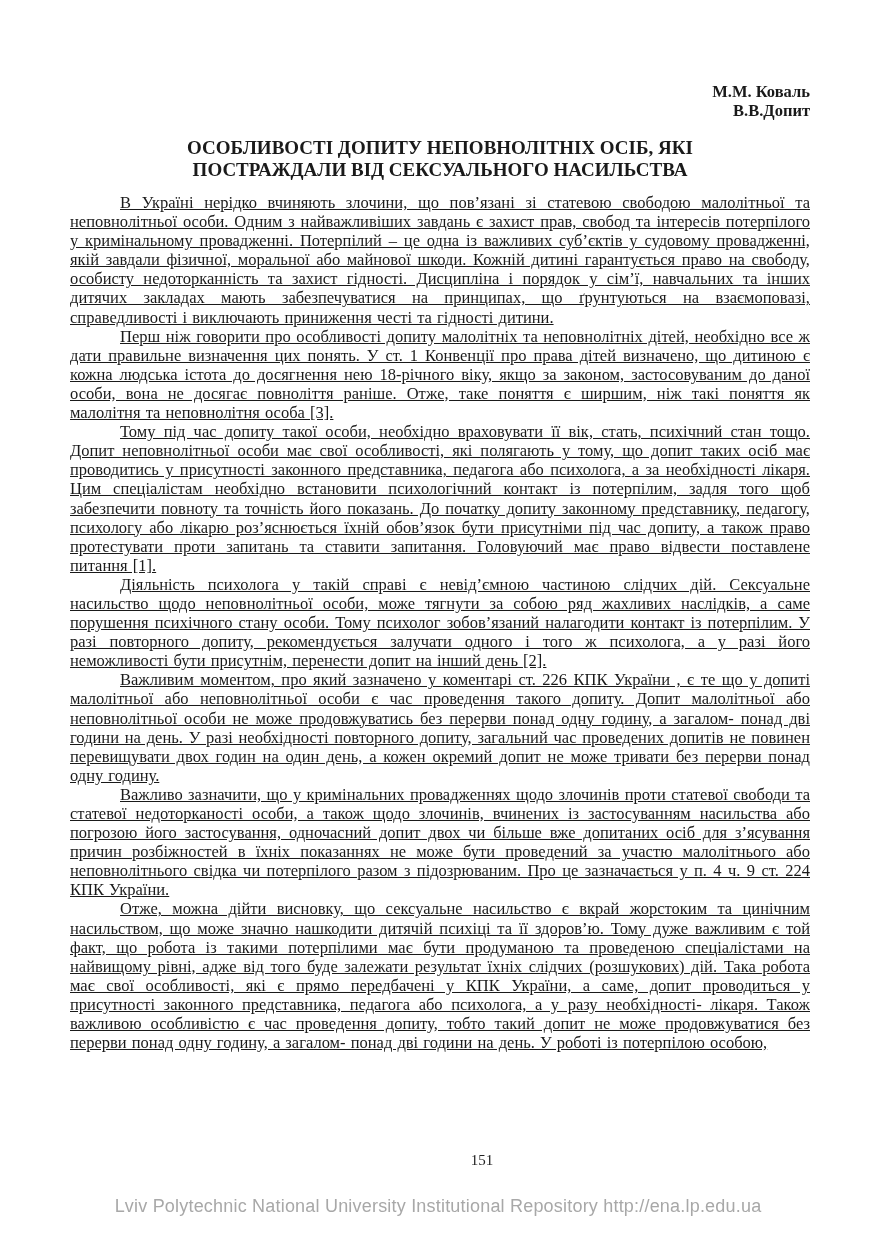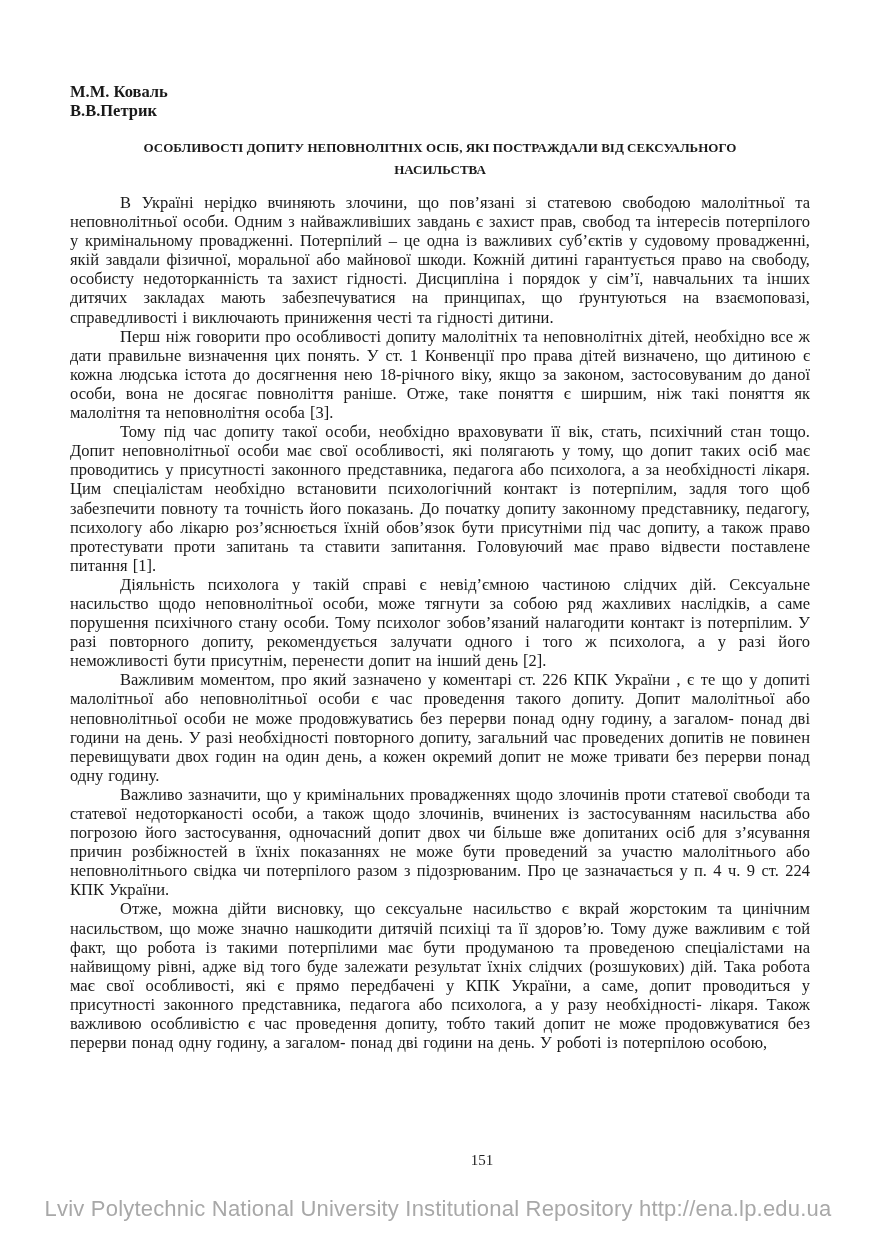--- a/index.html
+++ b/index.html
@@ -18,39 +18,41 @@
     overflow: hidden;
     box-sizing: border-box;
   }
   .content {
     position: absolute;
     top: 82px;
     left: 70px;
     right: 66px;
   }
   .author-block {
+    text-align: right;
     font-size: 16.5px;
     line-height: 19px;
   }
   .author-name {
     font-weight: bold;
   }
   .author-role {
     font-weight: normal;
   }
   .paper-title {
     margin: 17px auto 0 auto;
     max-width: 620px;
     text-align: center;
     font-weight: bold;
-    font-size: 13px;
+    font-size: 19px;
     line-height: 22px;
   }
   .body-text {
     margin-top: 12px;
+    text-decoration: underline;
   }
   .body-text p {
     margin: 0;
     text-align: justify;
     text-indent: 50px;
     font-size: 16.5px;
     line-height: 19.1px;
     word-spacing: 1px;
   }
   .page-number {
@@ -64,34 +66,34 @@
     font-family: "Liberation Serif", serif;
     padding-left: 44px;
   }
   .repo-footer {
     position: absolute;
     top: 1196px;
     left: 0;
     width: 100%;
     text-align: center;
     font-family: "Liberation Sans", sans-serif;
-    font-size: 22px;
+    font-size: 18px;
     color: #a8a8a8;
     letter-spacing: 0.2px;
   }
 </style>
 </head>
 <body>
 
 <div class="page">
   <div class="content">
 
     <div class="author-block">
       <div class="author-name">М.М. Коваль</div>
-      <div class="author-name">В.В.Петрик</div>
+      <div class="author-name">В.В.Допит</div>
     </div>
 
     <h1 class="paper-title">ОСОБЛИВОСТІ ДОПИТУ НЕПОВНОЛІТНІХ ОСІБ, ЯКІ ПОСТРАЖДАЛИ ВІД СЕКСУАЛЬНОГО НАСИЛЬСТВА</h1>
 
     <div class="body-text">
       <p>В Україні нерідко вчиняють злочини, що пов’язані зі статевою свободою малолітньої та неповнолітньої особи. Одним з найважливіших завдань є захист прав, свобод та інтересів потерпілого у кримінальному провадженні. Потерпілий – це одна із важливих суб’єктів у судовому провадженні, якій завдали фізичної, моральної або майнової шкоди. Кожній дитині гарантується право на свободу, особисту недоторканність та захист гідності. Дисципліна і порядок у сім’ї, навчальних та інших дитячих закладах мають забезпечуватися на принципах, що ґрунтуються на взаємоповазі, справедливості і виключають приниження честі та гідності дитини.</p>
       <p>Перш ніж говорити про особливості допиту малолітніх та неповнолітніх дітей, необхідно все ж дати правильне визначення цих понять. У ст. 1 Конвенції про права дітей визначено, що дитиною є кожна людська істота до досягнення нею 18-річного віку, якщо за законом, застосовуваним до даної особи, вона не досягає повноліття раніше. Отже, таке поняття є ширшим, ніж такі поняття як малолітня та неповнолітня особа [3].</p>
       <p>Тому під час допиту такої особи, необхідно враховувати її вік, стать, психічний стан тощо. Допит неповнолітньої особи має свої особливості, які полягають у тому, що допит таких осіб має проводитись у присутності законного представника, педагога або психолога, а за необхідності лікаря. Цим спеціалістам необхідно встановити психологічний контакт із потерпілим, задля того щоб забезпечити повноту та точність його показань. До початку допиту законному представнику, педагогу, психологу або лікарю роз’яснюється їхній обов’язок бути присутніми під час допиту, а також право протестувати проти запитань та ставити запитання. Головуючий має право відвести поставлене питання [1].</p>
       <p>Діяльність психолога у такій справі є невід’ємною частиною слідчих дій. Сексуальне насильство щодо неповнолітньої особи, може тягнути за собою ряд жахливих наслідків, а саме порушення психічного стану особи. Тому психолог зобов’язаний налагодити контакт із потерпілим. У разі повторного допиту, рекомендується залучати одного і того ж психолога, а у разі його неможливості бути присутнім, перенести допит на інший день [2].</p>
       <p>Важливим моментом, про який зазначено у коментарі ст. 226 КПК України , є те що у допиті малолітньої або неповнолітньої особи є час проведення такого допиту. Допит малолітньої або неповнолітньої особи не може продовжуватись без перерви понад одну годину, а загалом- понад дві години на день. У разі необхідності повторного допиту, загальний час проведених допитів не повинен перевищувати двох годин на один день, а кожен окремий допит не може тривати без перерви понад одну годину.</p>

